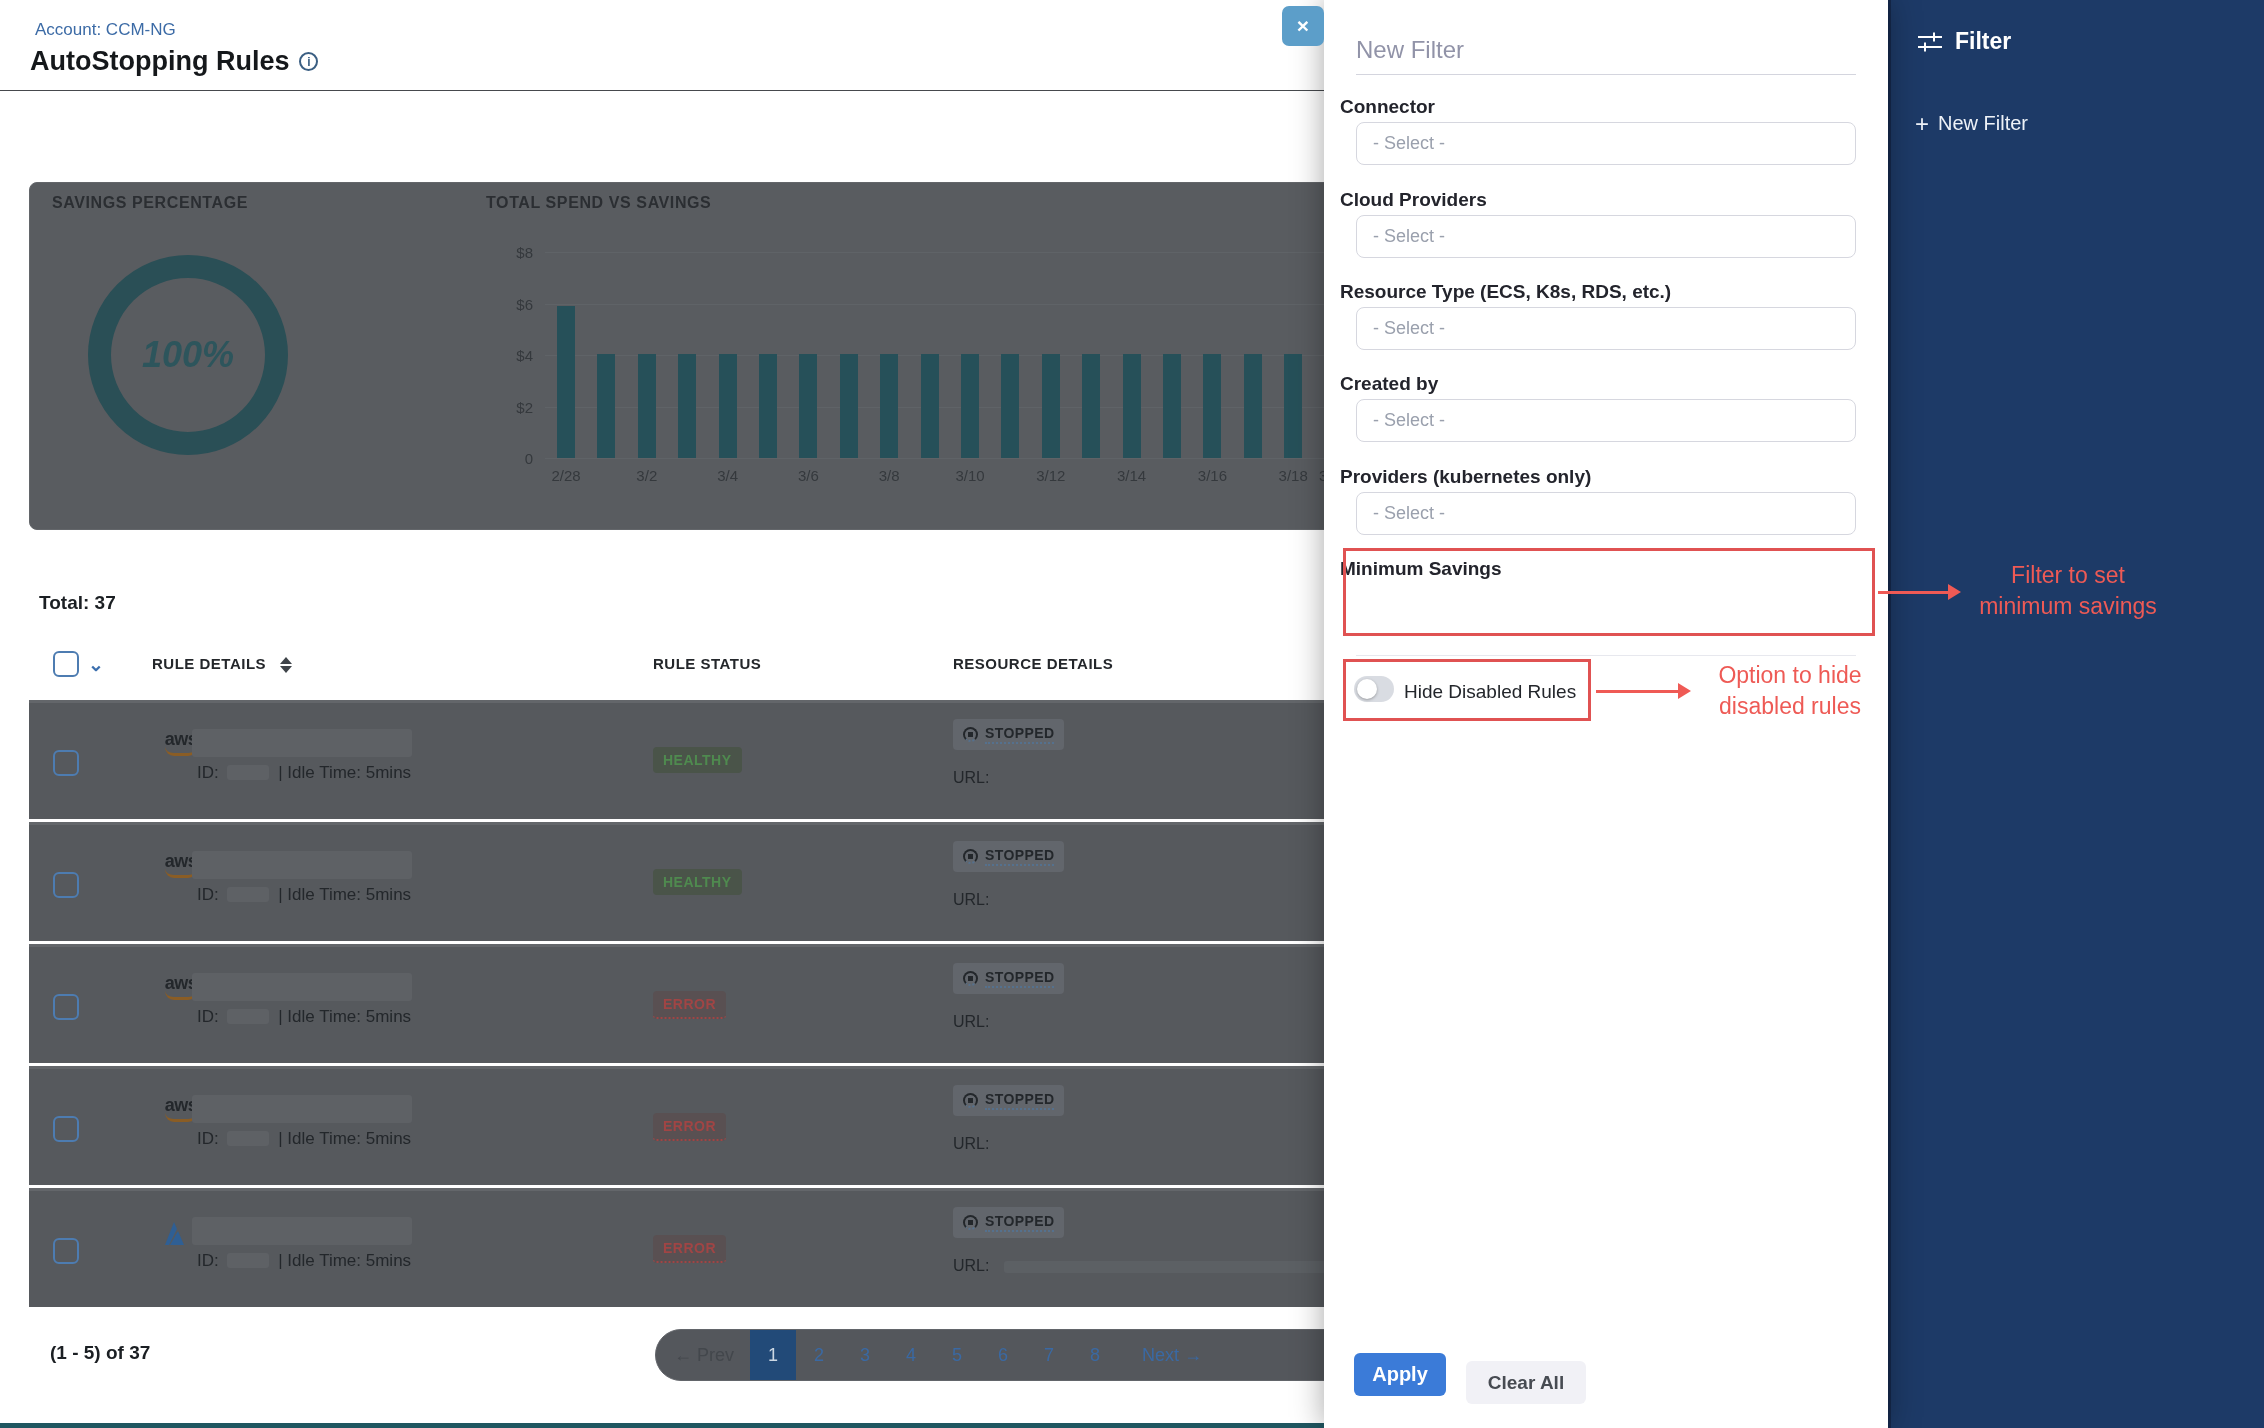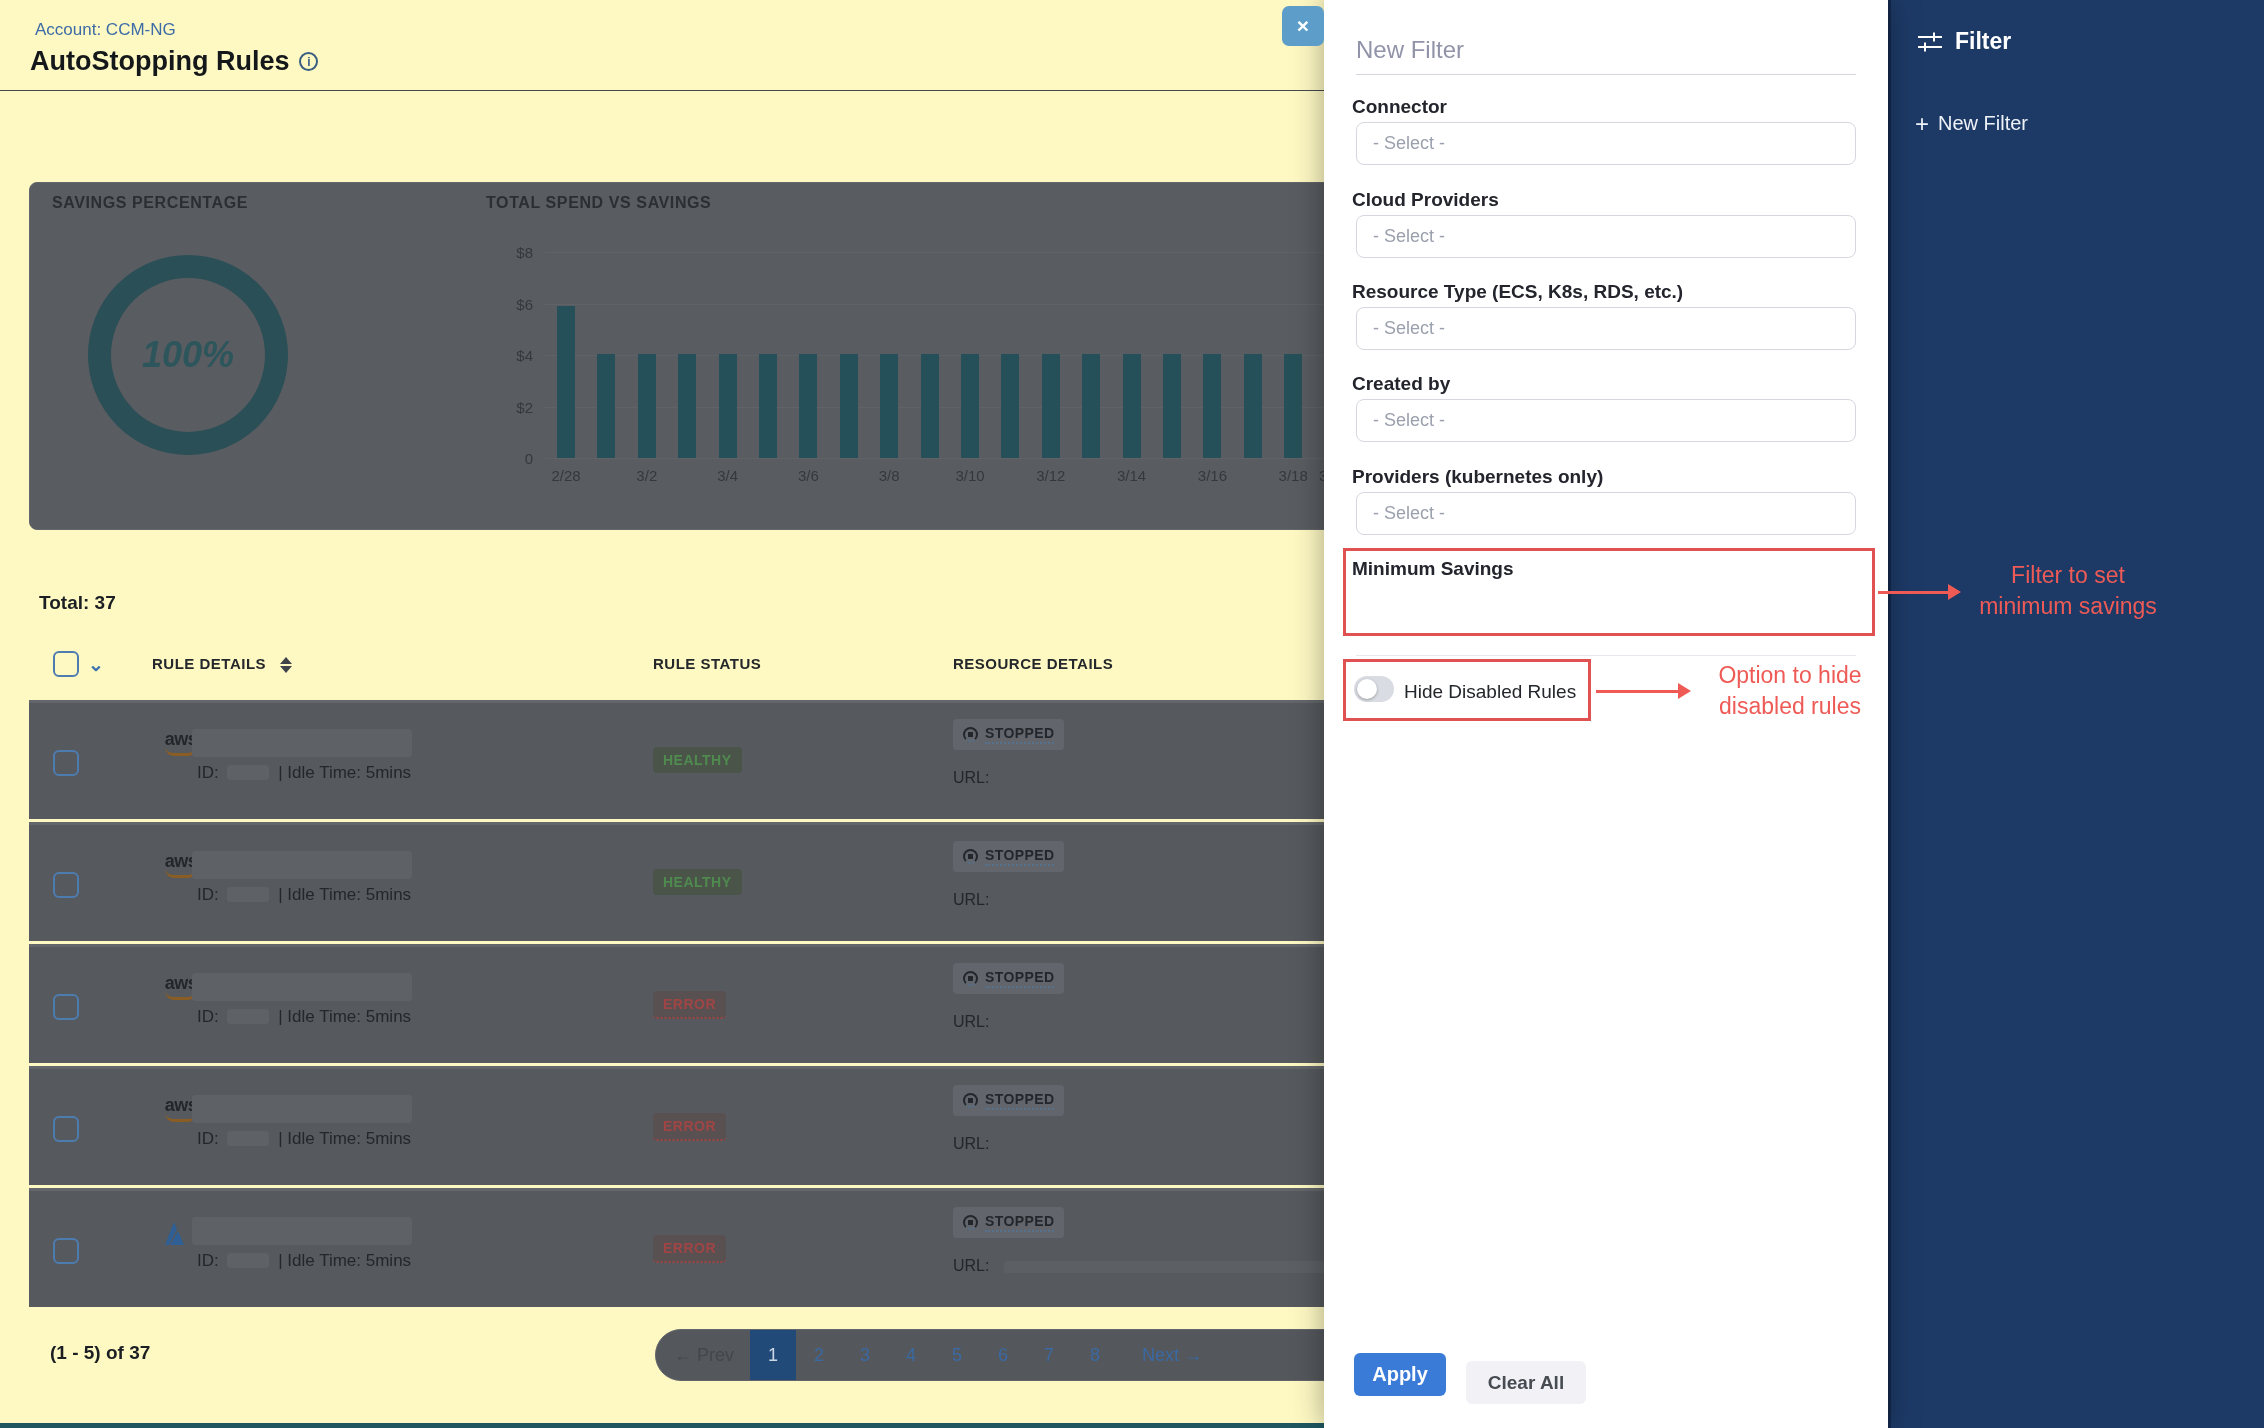--- a/index.html
+++ b/index.html
@@ -1,17 +1,17 @@
 <!DOCTYPE html>
 <html><head>
 <meta charset="utf-8">
 <style>
   html,body{margin:0;padding:0;background:#2b2d30;}
   *{box-sizing:border-box;font-family:"Liberation Sans",sans-serif;}
-  .stage{position:relative;width:2264px;height:1428px;background:#fef9c3;overflow:hidden;}
+  .stage{position:relative;width:2264px;height:1428px;background:#ffffff;overflow:hidden;}
   .abs{position:absolute;}
 
   
   .acct{left:35px;top:20px;font-size:17px;color:#3c6ba6;}
   .page-title{left:30px;top:46px;font-size:27px;font-weight:bold;color:#15181b;display:flex;align-items:center;gap:10px;}
   .info-ic{width:19px;height:19px;border:2px solid #3a5e82;border-radius:50%;color:#3a5e82;font-size:12px;font-weight:bold;display:flex;align-items:center;justify-content:center;}
   .hdr-div{left:0;top:90px;width:1324px;height:1px;background:#46494d;}
   .new-rule{left:30px;top:121px;width:302px;height:44px;background:#284870;border-radius:6px;color:#a9bbd4;font-size:19px;font-weight:600;display:flex;align-items:center;justify-content:center;}
   .card{left:29px;top:182px;width:2205px;height:348px;background:#595c60;border:1px solid #63666a;border-radius:8px;}
   .card-title{top:194px;font-size:16px;font-weight:bold;color:#2b2e32;letter-spacing:.6px;}
@@ -56,21 +56,21 @@
   .pg{width:46px;height:52px;display:flex;align-items:center;justify-content:center;font-size:18px;color:#3a69a3;}
   .pg.active{background:#224a78;color:#ccd8e4;}
   .pg.next{margin-left:24px;width:110px;justify-content:flex-start;}
   .bstrip{left:0;top:1423px;width:1324px;height:5px;background:#1f5660;}
 
   
   .drawer{left:1324px;top:0;width:564px;height:1428px;background:#ffffff;z-index:5;box-shadow:0 0 30px rgba(0,0,0,.35);}
   .close-btn{left:-42px;top:6px;width:42px;height:40px;background:#5c9ec9;border-radius:7px;color:#fff;font-size:21px;font-weight:bold;display:flex;align-items:center;justify-content:center;}
   .nf-title{left:32px;top:36px;font-size:24px;color:#9193a8;}
   .nf-div{left:32px;top:74px;width:500px;height:1px;background:#d4d5de;}
-  .f-label{left:28px;font-size:19px;font-weight:bold;color:#23242c;}
+  .f-label{left:16px;font-size:19px;font-weight:bold;color:#23242c;}
   .f-box{left:32px;width:500px;height:43px;border:1px solid #d6d7df;border-radius:8px;display:flex;align-items:center;padding-left:16px;font-size:18px;color:#9aa0ad;background:#fff;}
   .nf-div2{left:32px;top:655px;width:500px;height:1px;background:#e7e8ee;}
   .toggle{left:30px;top:676px;width:40px;height:26px;background:#d9dce2;border-radius:13px;}
   .toggle i{position:absolute;left:3px;top:3px;width:20px;height:20px;background:#fff;border-radius:50%;box-shadow:0 1px 3px rgba(0,0,0,.3);}
   .tog-label{left:80px;top:681px;font-size:19px;color:#23262b;}
   .apply{left:30px;top:1353px;width:92px;height:43px;background:#3b7bd8;border-radius:6px;color:#fff;font-size:20px;font-weight:bold;display:flex;align-items:center;justify-content:center;}
   .clear{left:142px;top:1353px;width:120px;height:43px;background:#f1f1f6;border-radius:6px;color:#474b52;font-size:19px;font-weight:bold;display:flex;align-items:center;justify-content:center;margin-top:8px;}
 
   
   .sidebar{left:1888px;top:0;width:376px;height:1428px;background:#1d3a67;border-left:3px solid #15294d;z-index:4;}

